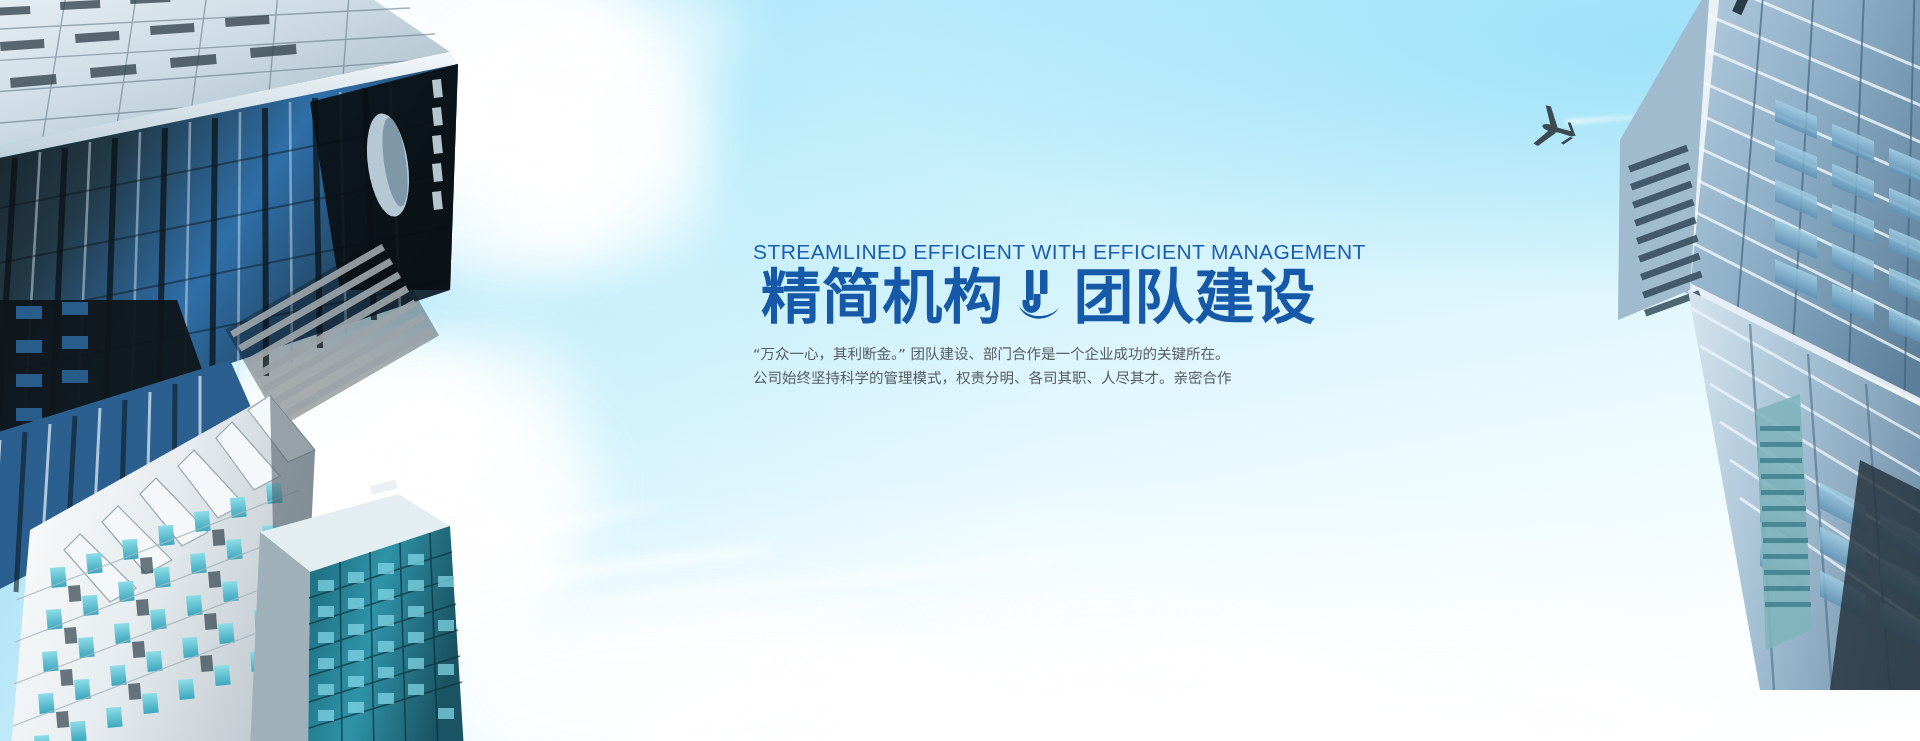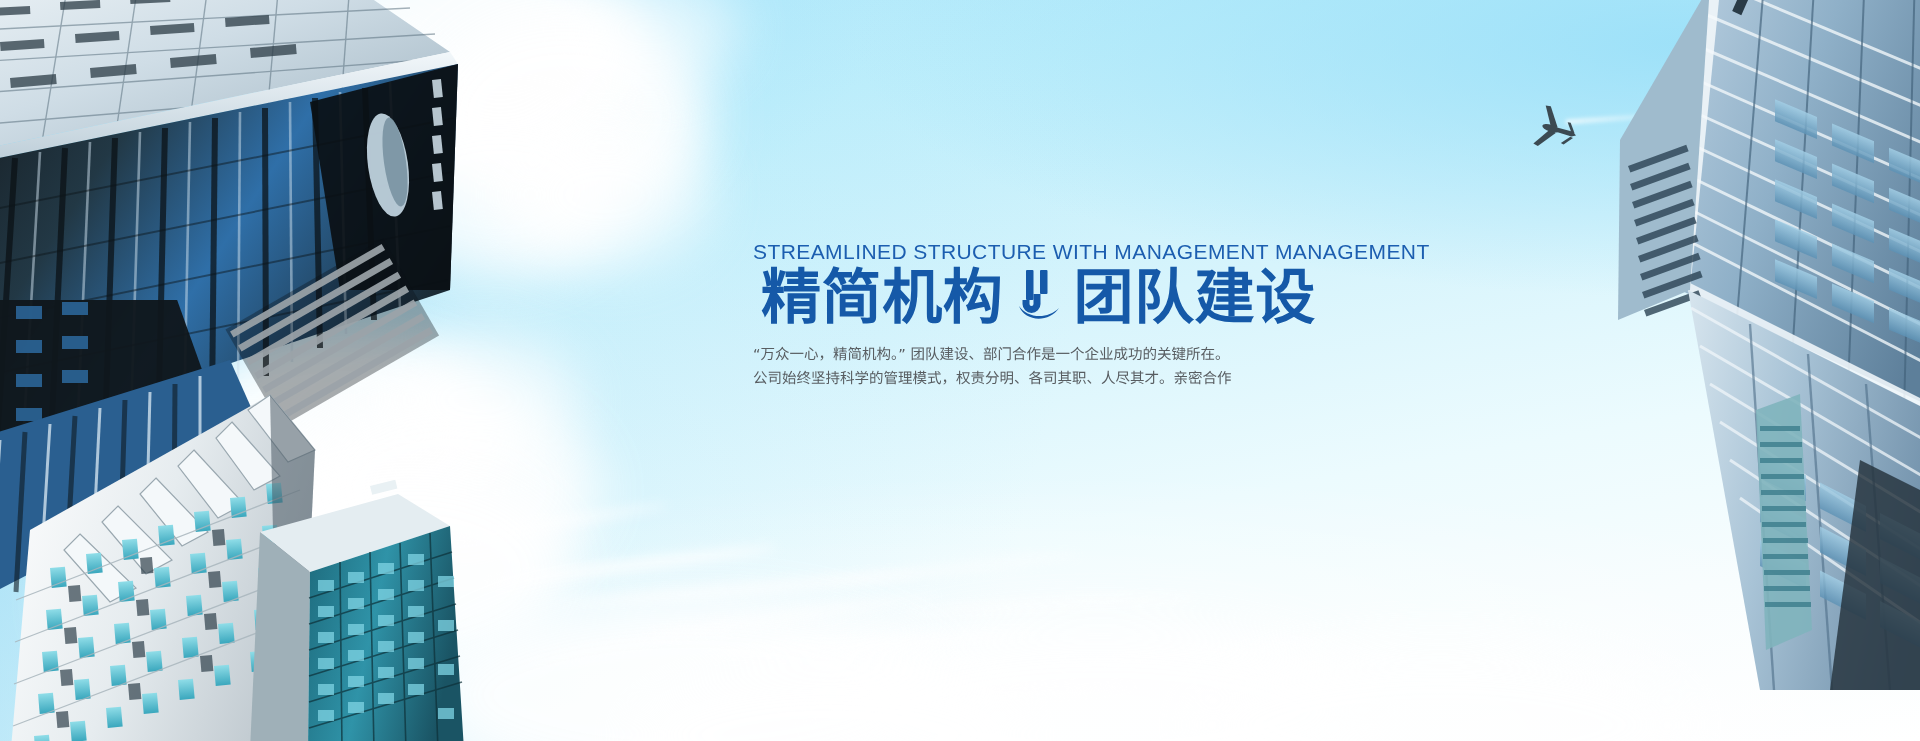--- a/index.html
+++ b/index.html
@@ -607,38 +607,38 @@
         <rect x="204" y="596" width="46" height="5"></rect>
         <rect x="205" y="612" width="46" height="5"></rect>
       </g>
 
       <rect x="186" y="-10" width="10" height="34" fill="#2a3b47" transform="rotate(24 186 -10)"></rect>
     </svg>
   </div>
 
   <div class="copy">
 
-    <div class="eyebrow">STREAMLINED STRUCTURE WITH MANAGEMENT MANAGEMENT</div>
+    <div class="eyebrow">STREAMLINED EFFICIENT WITH EFFICIENT MANAGEMENT</div>
 
     <div class="headline-row">
       <span class="headline">精简机构</span>
 
       <span class="brand-mark">
         <svg viewBox="0 0 50 56" width="50" height="56">
           <g fill="#1559a8">
             <rect x="13" y="4" width="7.5" height="30" rx="1"></rect>
             <rect x="27" y="4" width="7.5" height="24" rx="1"></rect>
             <path d="M20.5 28 h7 v10 a9 9 0 0 1 -18 0 v-4 h7 v4 a2 2 0 0 0 4 0 z"></path>
             <path d="M6 40 C14 52, 34 54, 46 42 C36 57, 12 56, 6 40 Z"></path>
           </g>
         </svg>
       </span>
 
       <span class="headline">团队建设</span>
     </div>
 
     <div class="body-copy">
-      <p>“万众一心，精简机构。” 团队建设、部门合作是一个企业成功的关键所在。</p>
+      <p>“万众一心，其利断金。” 团队建设、部门合作是一个企业成功的关键所在。</p>
       <p>公司始终坚持科学的管理模式，权责分明、各司其职、人尽其才。亲密合作</p>
     </div>
   </div>
 
 </div>
 
 </body></html>

